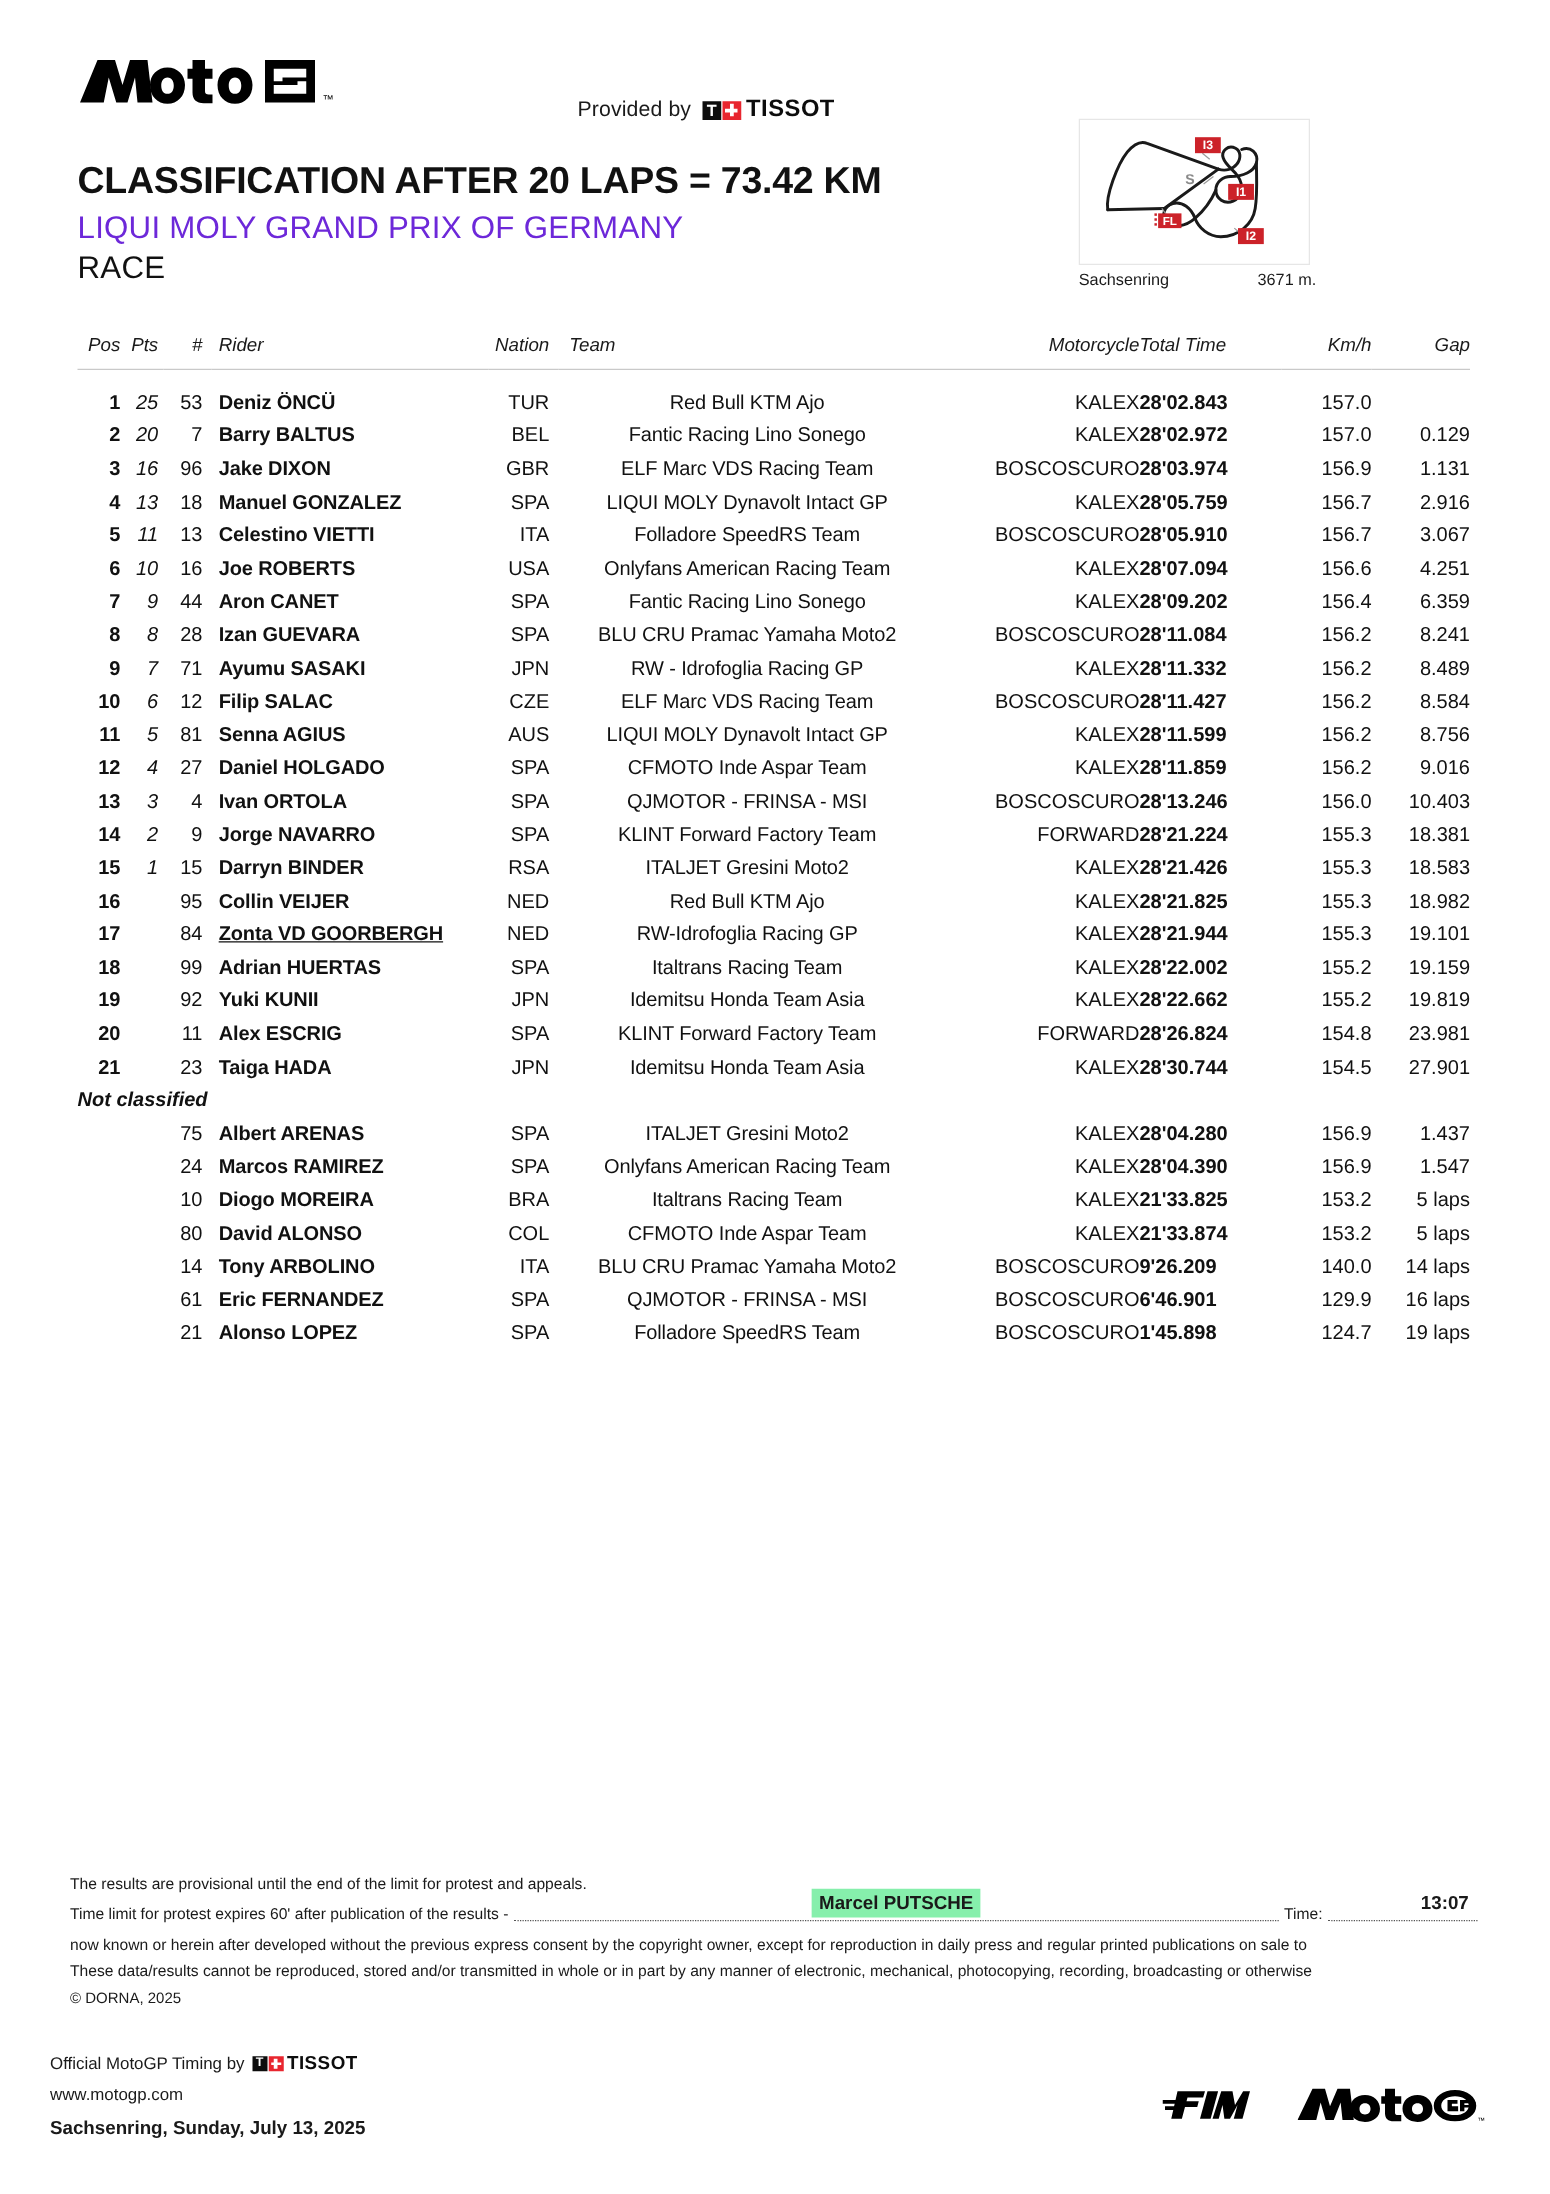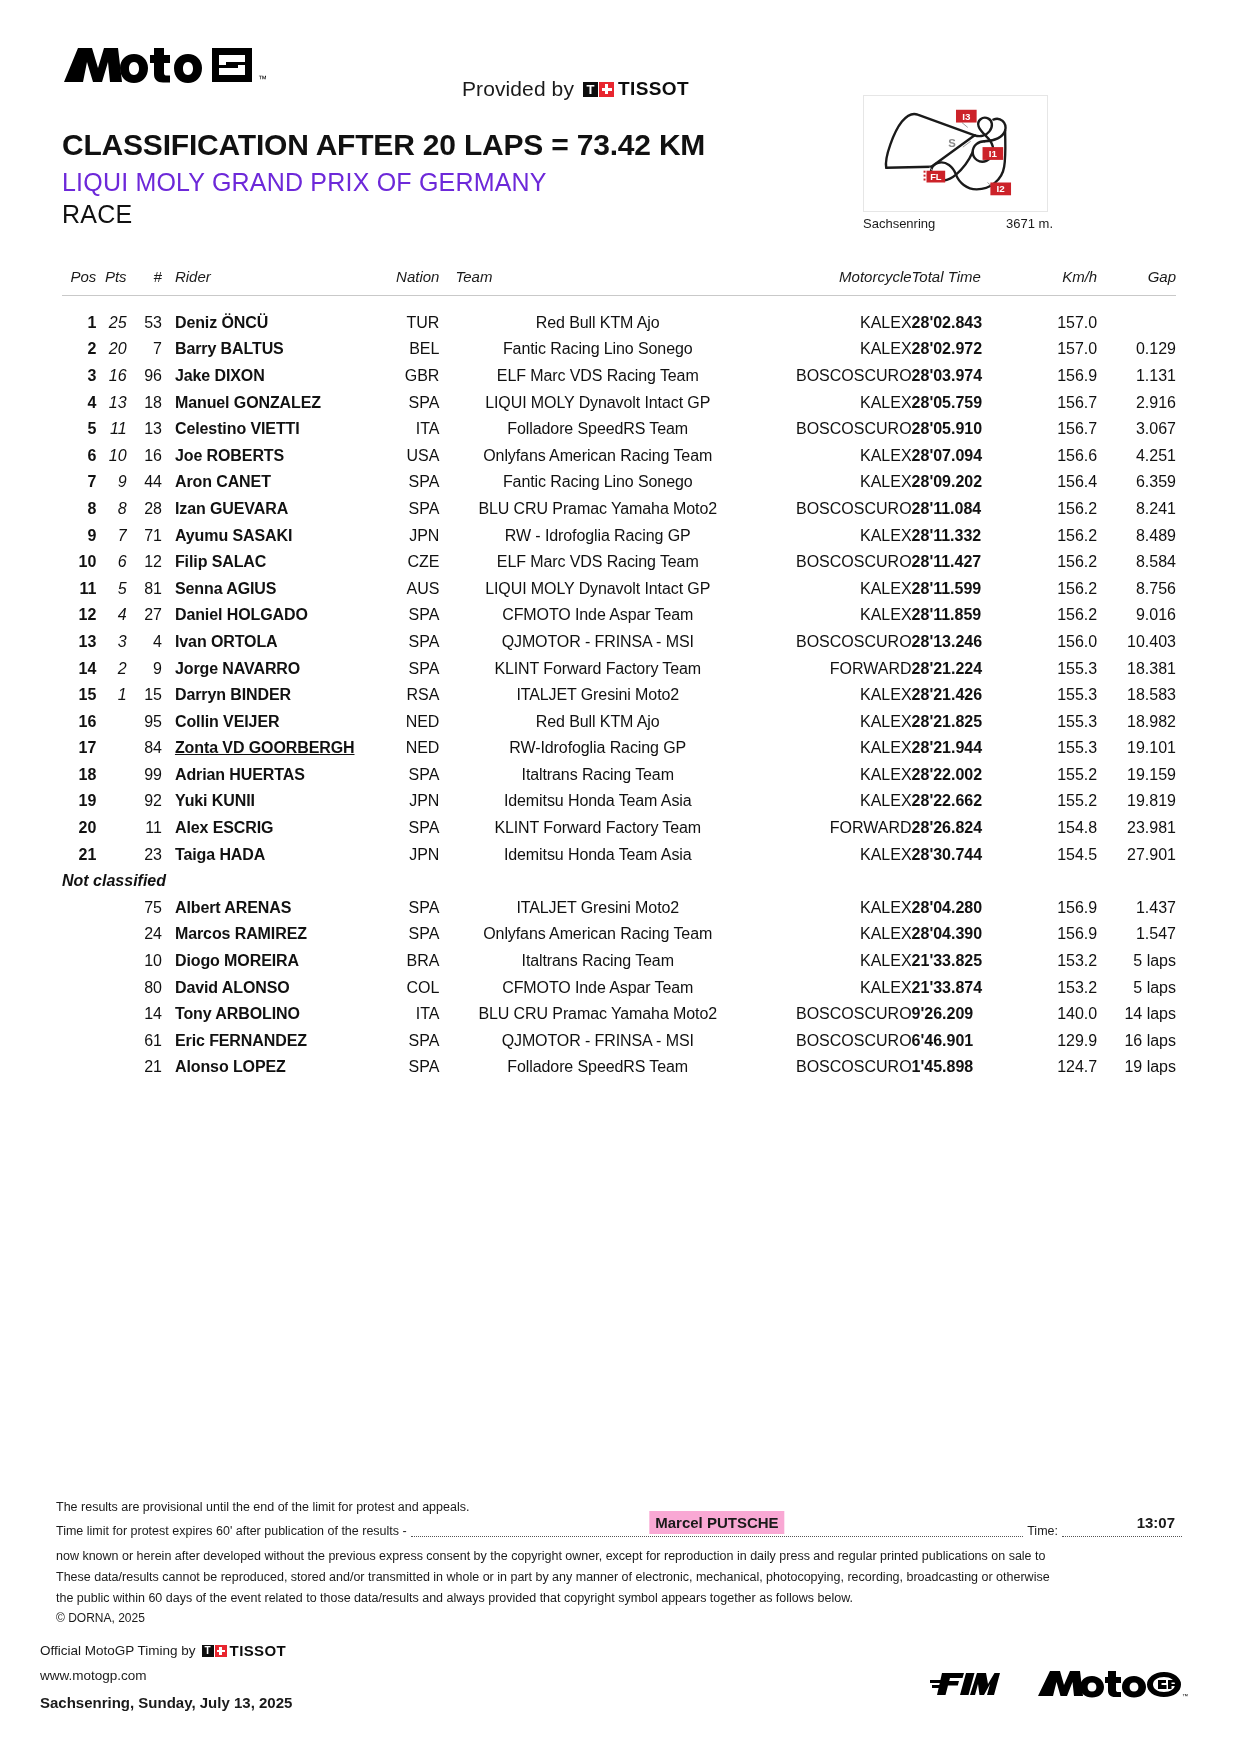--- a/index.html
+++ b/index.html
@@ -35,21 +35,21 @@
   }
   .provided-by {
     position: absolute;
     left: 400px;
     top: 33px;
     display: flex;
     align-items: center;
     gap: 9px;
   }
   .provided-by .pb-text {
-    font-size: 21px;
+    font-size: 17px;
     color: #1a1a1a;
     letter-spacing: 0.1px;
   }
   .tissot-logo {
     display: flex;
     align-items: center;
     gap: 0px;
   }
   .tissot-logo .t-box {
     background: #0d0d0d;
@@ -224,21 +224,21 @@
     height: 12px;
     position: relative;
   }
   .dots .signer {
     position: absolute;
     left: 50%;
     transform: translateX(-50%);
     bottom: 2px;
     font-weight: bold;
     font-size: 15px;
-    background: #f9a8d4;
+    background: #86efac;
     padding: 0 6px;
     white-space: nowrap;
   }
   .time-label { flex: 0 0 auto; font-size: 12.5px; }
   .dots2 {
     flex: 0 0 120px;
     border-bottom: 1px dotted #555;
     margin: 0 2px 4px 4px;
     height: 12px;
     position: relative;
@@ -746,21 +746,20 @@
       </span>
       <span class="time-label">Time:</span>
       <span class="dots2">
         <span class="time-val">13:07</span>
       </span>
     </div>
 
     <div class="copypara">
       <div>now known or herein after developed without the previous express consent by the copyright owner, except for reproduction in daily press and regular printed publications on sale to</div>
       <div>These data/results cannot be reproduced, stored and/or transmitted in whole or in part by any manner of electronic, mechanical, photocopying, recording, broadcasting or otherwise</div>
-      <div>the public within 60 days of the event related to those data/results and always provided that copyright symbol appears together as follows below.</div>
       <div class="dorna">© DORNA, 2025</div>
     </div>
   </div>
 
   <div class="bottom-block">
     <div class="line-official">
       <span>Official MotoGP Timing by</span>
       <span class="tissot-logo tissot-small">
         <span class="t-box">T</span>
         <span class="cross-box"></span>

